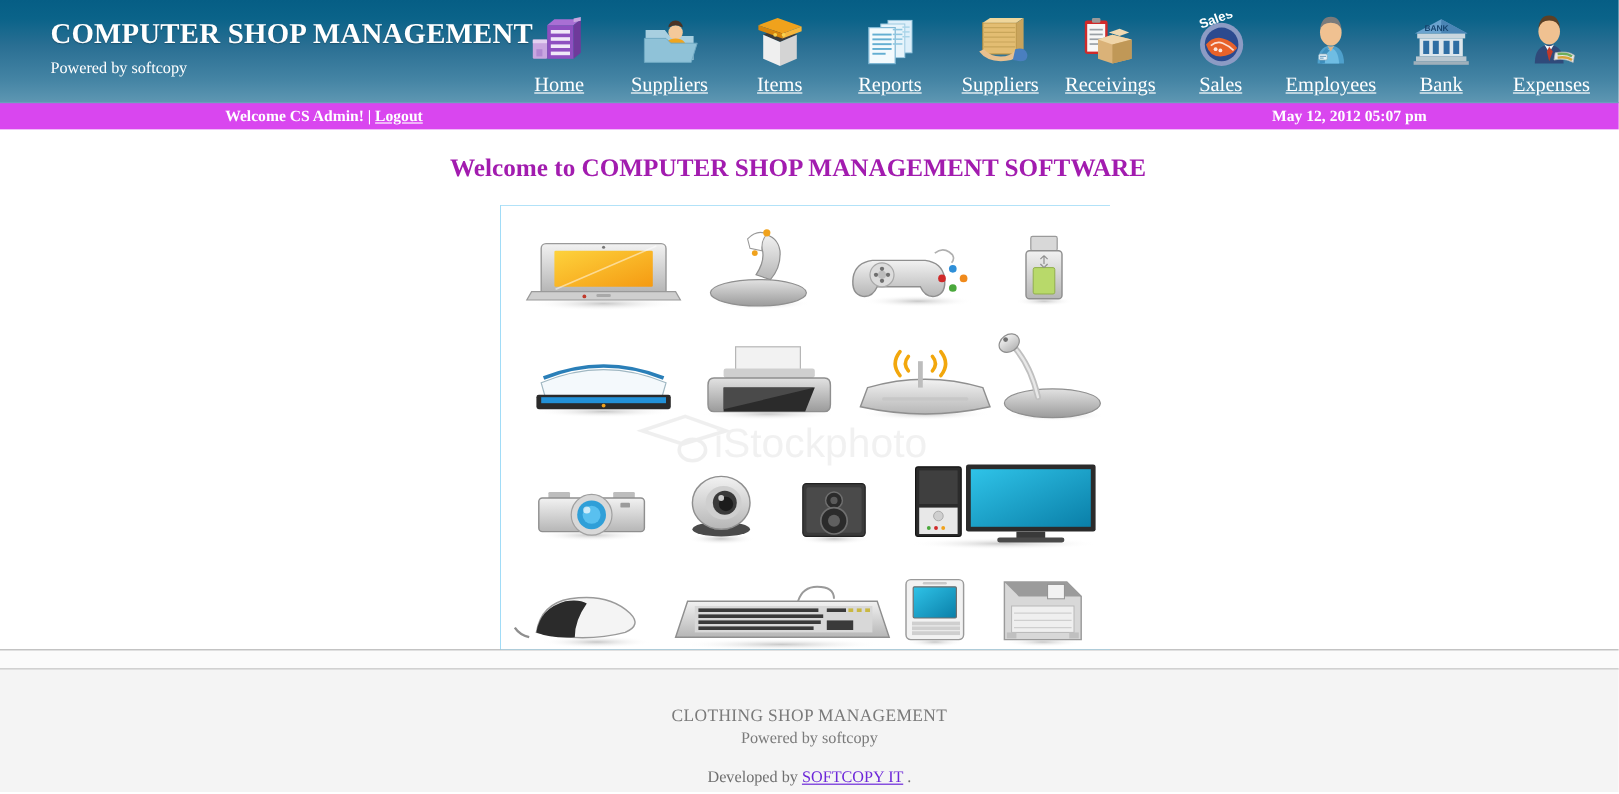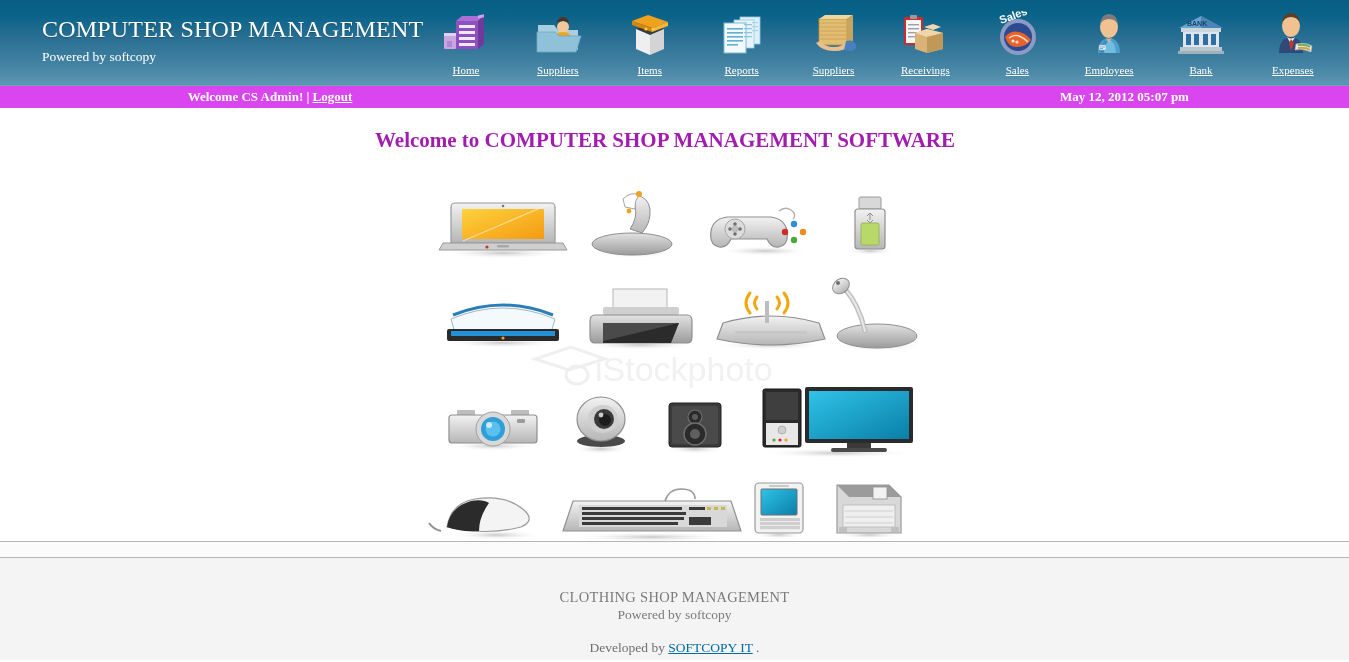--- a/index.html
+++ b/index.html
@@ -20,21 +20,21 @@
     overflow: hidden;
   }
   #brand {
     position: absolute;
     left: 42px;
     top: 16px;
     color: #ffffff;
   }
   #brand .title {
     font-family: "Liberation Serif", serif;
-    font-weight: normal;
+    font-weight: bold;
     font-size: 24px;
     letter-spacing: 0.2px;
     line-height: 26px;
     white-space: nowrap;
     text-shadow: 0 1px 1px rgba(0,0,0,0.25);
   }
   #brand .subtitle {
     font-family: "Liberation Serif", serif;
     font-size: 13.5px;
     margin-top: 8px;
@@ -66,21 +66,21 @@
     width: 56px;
     height: 50px;
     position: relative;
     display: block;
   }
   .nav-icon svg { display: block; width: 56px; height: 50px; }
   .nav-label {
     margin-top: 3px;
     color: #ffffff;
     font-family: "Liberation Serif", serif;
-    font-size: 11px;
+    font-size: 17px;
     line-height: 13px;
     text-decoration: underline;
     white-space: nowrap;
   }
 
   
   #welcome-bar {
     position: relative;
     width: 1349px;
     height: 23px;
@@ -162,21 +162,21 @@
     height: 102px;
     background: #f4f4f4;
     text-align: center;
     padding-top: 30px;
     color: #7a7a7a;
     font-family: "Liberation Serif", serif;
   }
   #footer .f-line1 { font-size: 14.5px; line-height: 18px; letter-spacing: 0.3px; }
   #footer .f-line2 { font-size: 13.5px; line-height: 18px; }
   #footer .f-line3 { font-size: 13.5px; margin-top: 16px; color: #6f6f6f; }
-  #footer .f-line3 a { color: #0369a1; text-decoration: underline; font-weight: normal; }
+  #footer .f-line3 a { color: #6d28d9; text-decoration: underline; font-weight: normal; }
 </style>
 </head>
 <body>
 
 <div id="header">
 
   <div id="brand">
     <div class="title">COMPUTER SHOP MANAGEMENT</div>
     <div class="subtitle">Powered by softcopy</div>
   </div>

